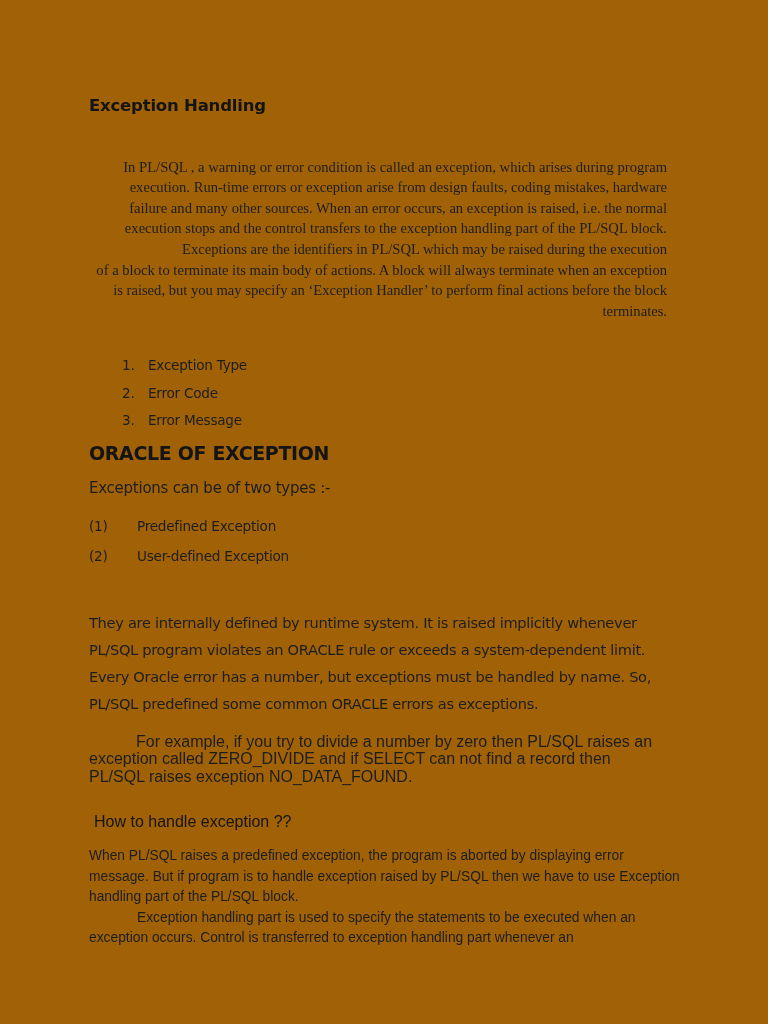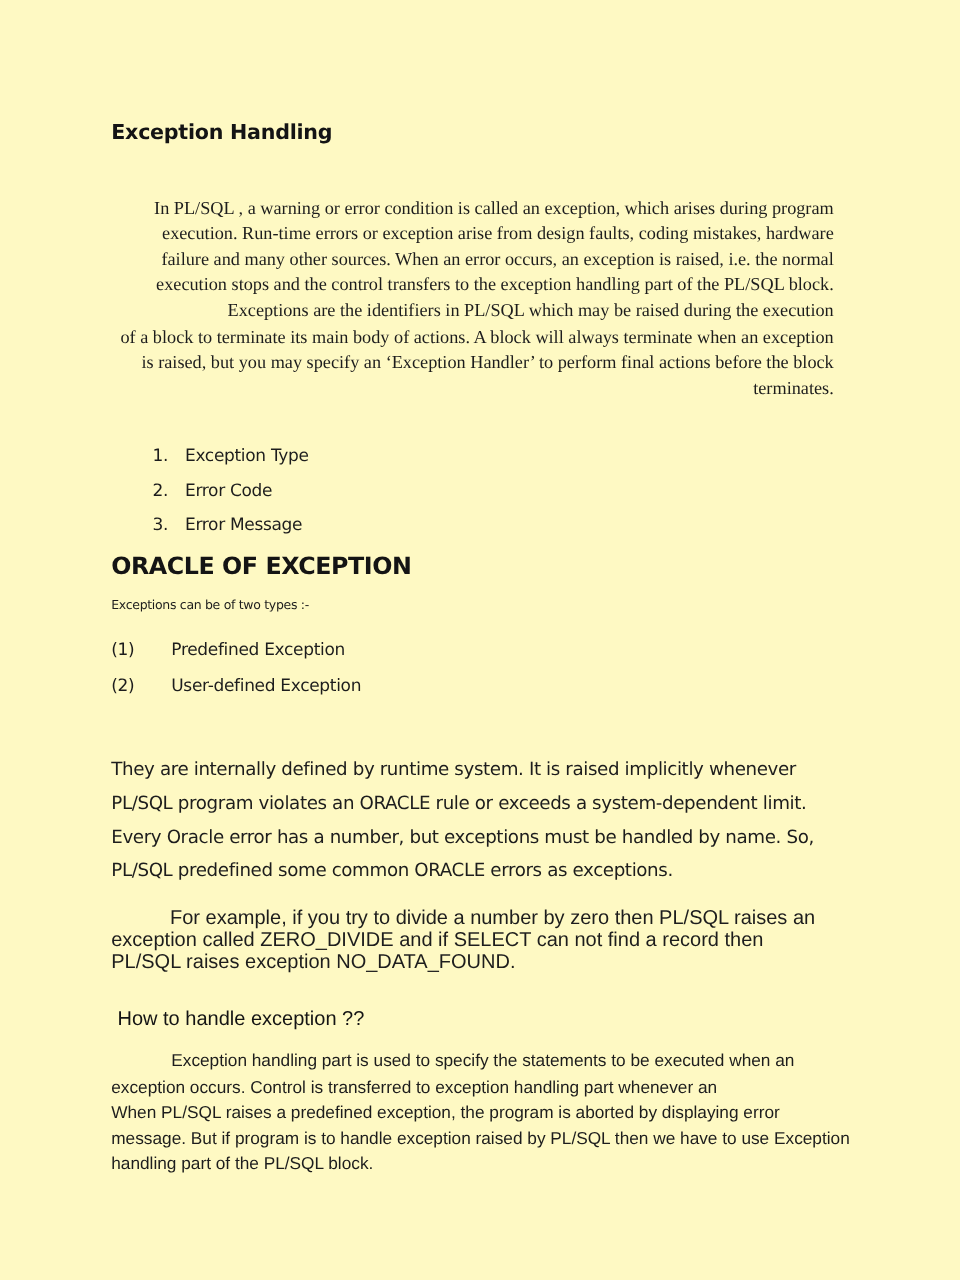--- a/index.html
+++ b/index.html
@@ -14,21 +14,21 @@
     overflow: hidden;
     color: #1a1a1a;
     -webkit-font-smoothing: antialiased;
   }
 
   .page {
     position: absolute;
     left: 0; top: 0;
     width: 768px;
     height: 1024px;
-    background: #fef9c3;
+    background: #a16207;
     padding: 0;
   }
 
   .content {
     position: absolute;
     left: 89px;
     top: 96px;
     width: 580px;
   }
 
@@ -77,21 +77,21 @@
     font-size: 19px;
     font-weight: bold;
     color: #141414;
     letter-spacing: -0.35px;
     margin: 0;
     line-height: 1.3;
   }
 
   .cond-text {
     font-family: "DejaVu Sans", sans-serif;
-    font-size: 10px;
+    font-size: 15px;
     color: #1d1d1d;
     letter-spacing: -0.25px;
     margin: 0;
     line-height: 1.35;
   }
 
   ol.num-list {
     list-style: none;
     margin: 0;
     padding: 0;
@@ -246,18 +246,18 @@
     <div class="gap-16"></div>
 
     <p class="arial-small"><span class="indent-sm"></span><span>For example, if you try to divide a number by zero then PL/SQL raises an exception called ZERO_DIVIDE and if SELECT can not find a record then PL/SQL raises exception NO_DATA_FOUND.</span></p>
 
     <div class="gap-22"></div>
 
     <h2 class="arial-head">How to handle exception ??</h2>
 
     <div class="gap-8"></div>
 
+    <p class="arial-body">When PL/SQL raises a predefined exception, the program is aborted by displaying error message. But if program is to handle exception raised by PL/SQL then we have to use Exception handling part of the PL/SQL block.</p>
+
     <p class="arial-body"><span class="indent-sm"></span><span>Exception handling part is used to specify the statements to be executed when an exception occurs. Control is transferred to exception handling part whenever an</span></p>
-
-    <p class="arial-body">When PL/SQL raises a predefined exception, the program is aborted by displaying error message. But if program is to handle exception raised by PL/SQL then we have to use Exception handling part of the PL/SQL block.</p>
 
   </div>
 </div>
 
 </body></html>

